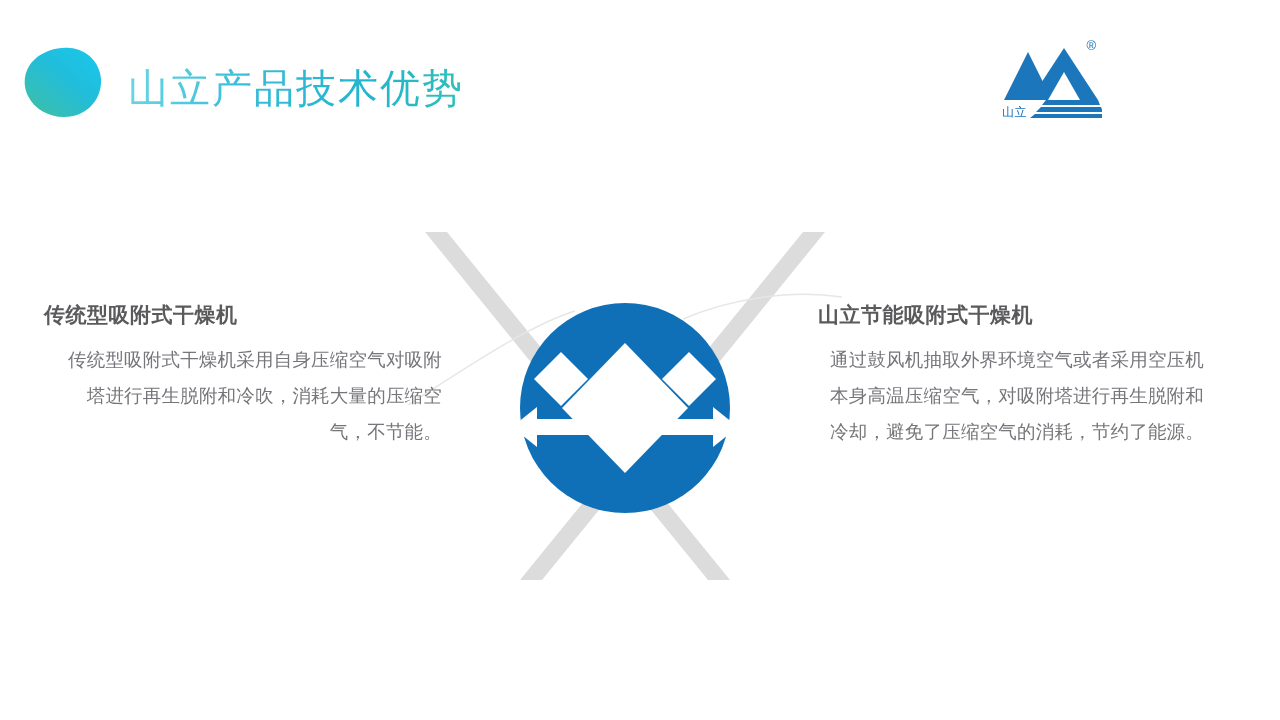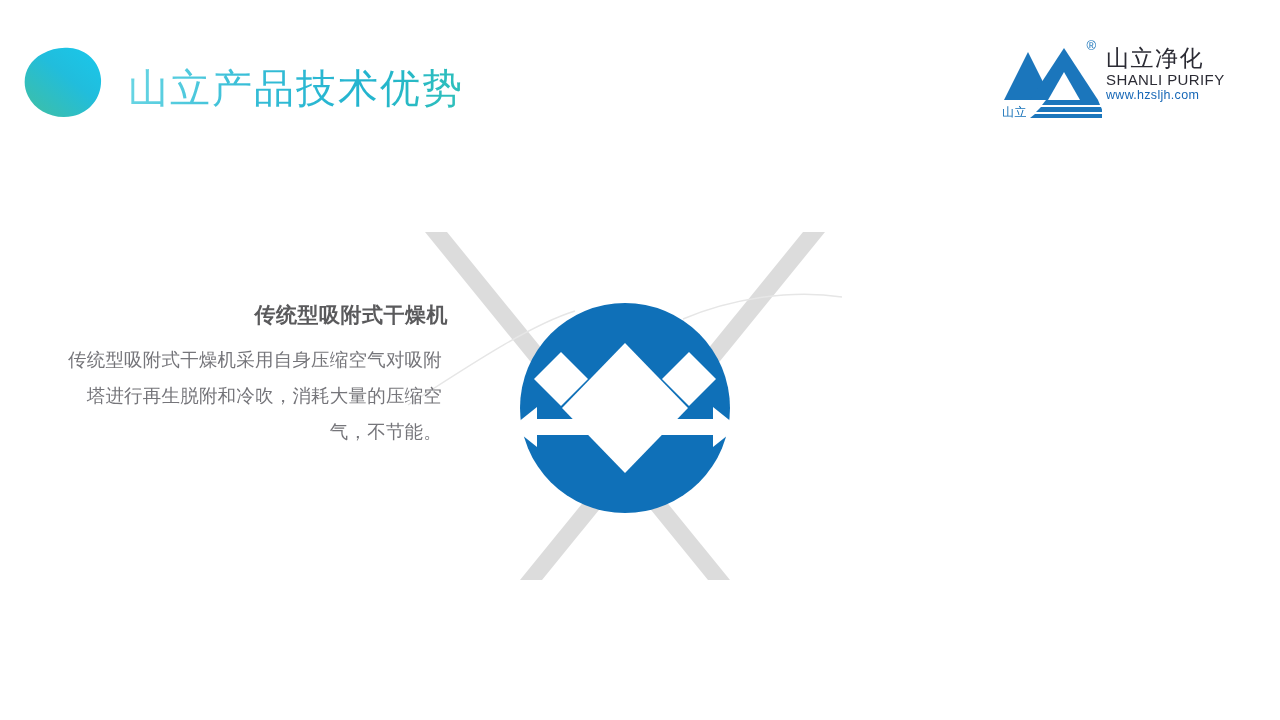--- a/index.html
+++ b/index.html
@@ -129,21 +129,21 @@
     text-align: left;
   }
   .block-title {
     font-size: 21px;
     line-height: 30px;
     font-weight: bold;
     color: #5a5a5c;
     letter-spacing: 0.5px;
     margin: 0 0 12px 0;
   }
-  #left-block .block-title { text-align: right; padding-right: 6px; }
+  #left-block .block-title { text-align: left; padding-right: 6px; }
   .block-body {
     font-size: 18.5px;
     line-height: 36px;
     color: #75757a;
     font-weight: 400;
     letter-spacing: 0.2px;
     margin: 12px;
   }
 </style>
 </head>
@@ -176,25 +176,20 @@
 
         <path d="M62 34 L78 62 L46 62 Z" fill="#ffffff"></path>
 
         <path d="M44 62 L96 62 L98 67 L40 67 Z" fill="#1b76bc"></path>
         <path d="M39 69 L99 69 L101 74 L34 74 Z" fill="#1b76bc"></path>
         <path d="M33 76 L102 76 L104 80 L28 80 Z" fill="#1b76bc"></path>
       </svg>
       <span id="logo-reg">®</span>
       <span id="logo-sub">山立</span>
     </div>
-    <div id="logo-text">
-      <div class="logo-cn">山立净化</div>
-      <div class="logo-en">SHANLI PURIFY</div>
-      <div class="logo-url">www.hzsljh.com</div>
-    </div>
   </div>
 
   <div id="center-graphic">
     <svg id="center-svg" width="450" height="385" viewBox="0 0 450 385" xmlns="http://www.w3.org/2000/svg">
 
       <g>
         <path d="M25 17 L47 17 L330 365 L308 365 Z" fill="#dcdcdc"></path>
         <path d="M403 17 L425 17 L142 365 L120 365 Z" fill="#dcdcdc"></path>
       </g>
 
@@ -216,14 +211,18 @@
         <path d="M338 212 L313 192 L313 204 L254 204 L254 220 L313 220 L313 232 Z"></path>
       </g>
     </svg>
   </div>
 
   <div id="left-block">
     <h3 class="block-title">传统型吸附式干燥机</h3>
     <p class="block-body">传统型吸附式干燥机采用自身压缩空气对吸附塔进行再生脱附和冷吹，消耗大量的压缩空气，不节能。</p>
   </div>
 
+  <div id="right-block">
+    <h3 class="block-title">山立节能吸附式干燥机</h3>
+    <p class="block-body">通过鼓风机抽取外界环境空气或者采用空压机本身高温压缩空气，对吸附塔进行再生脱附和冷却，避免了压缩空气的消耗，节约了能源。</p>
+  </div>
 
 </div>
 
 </body></html>

